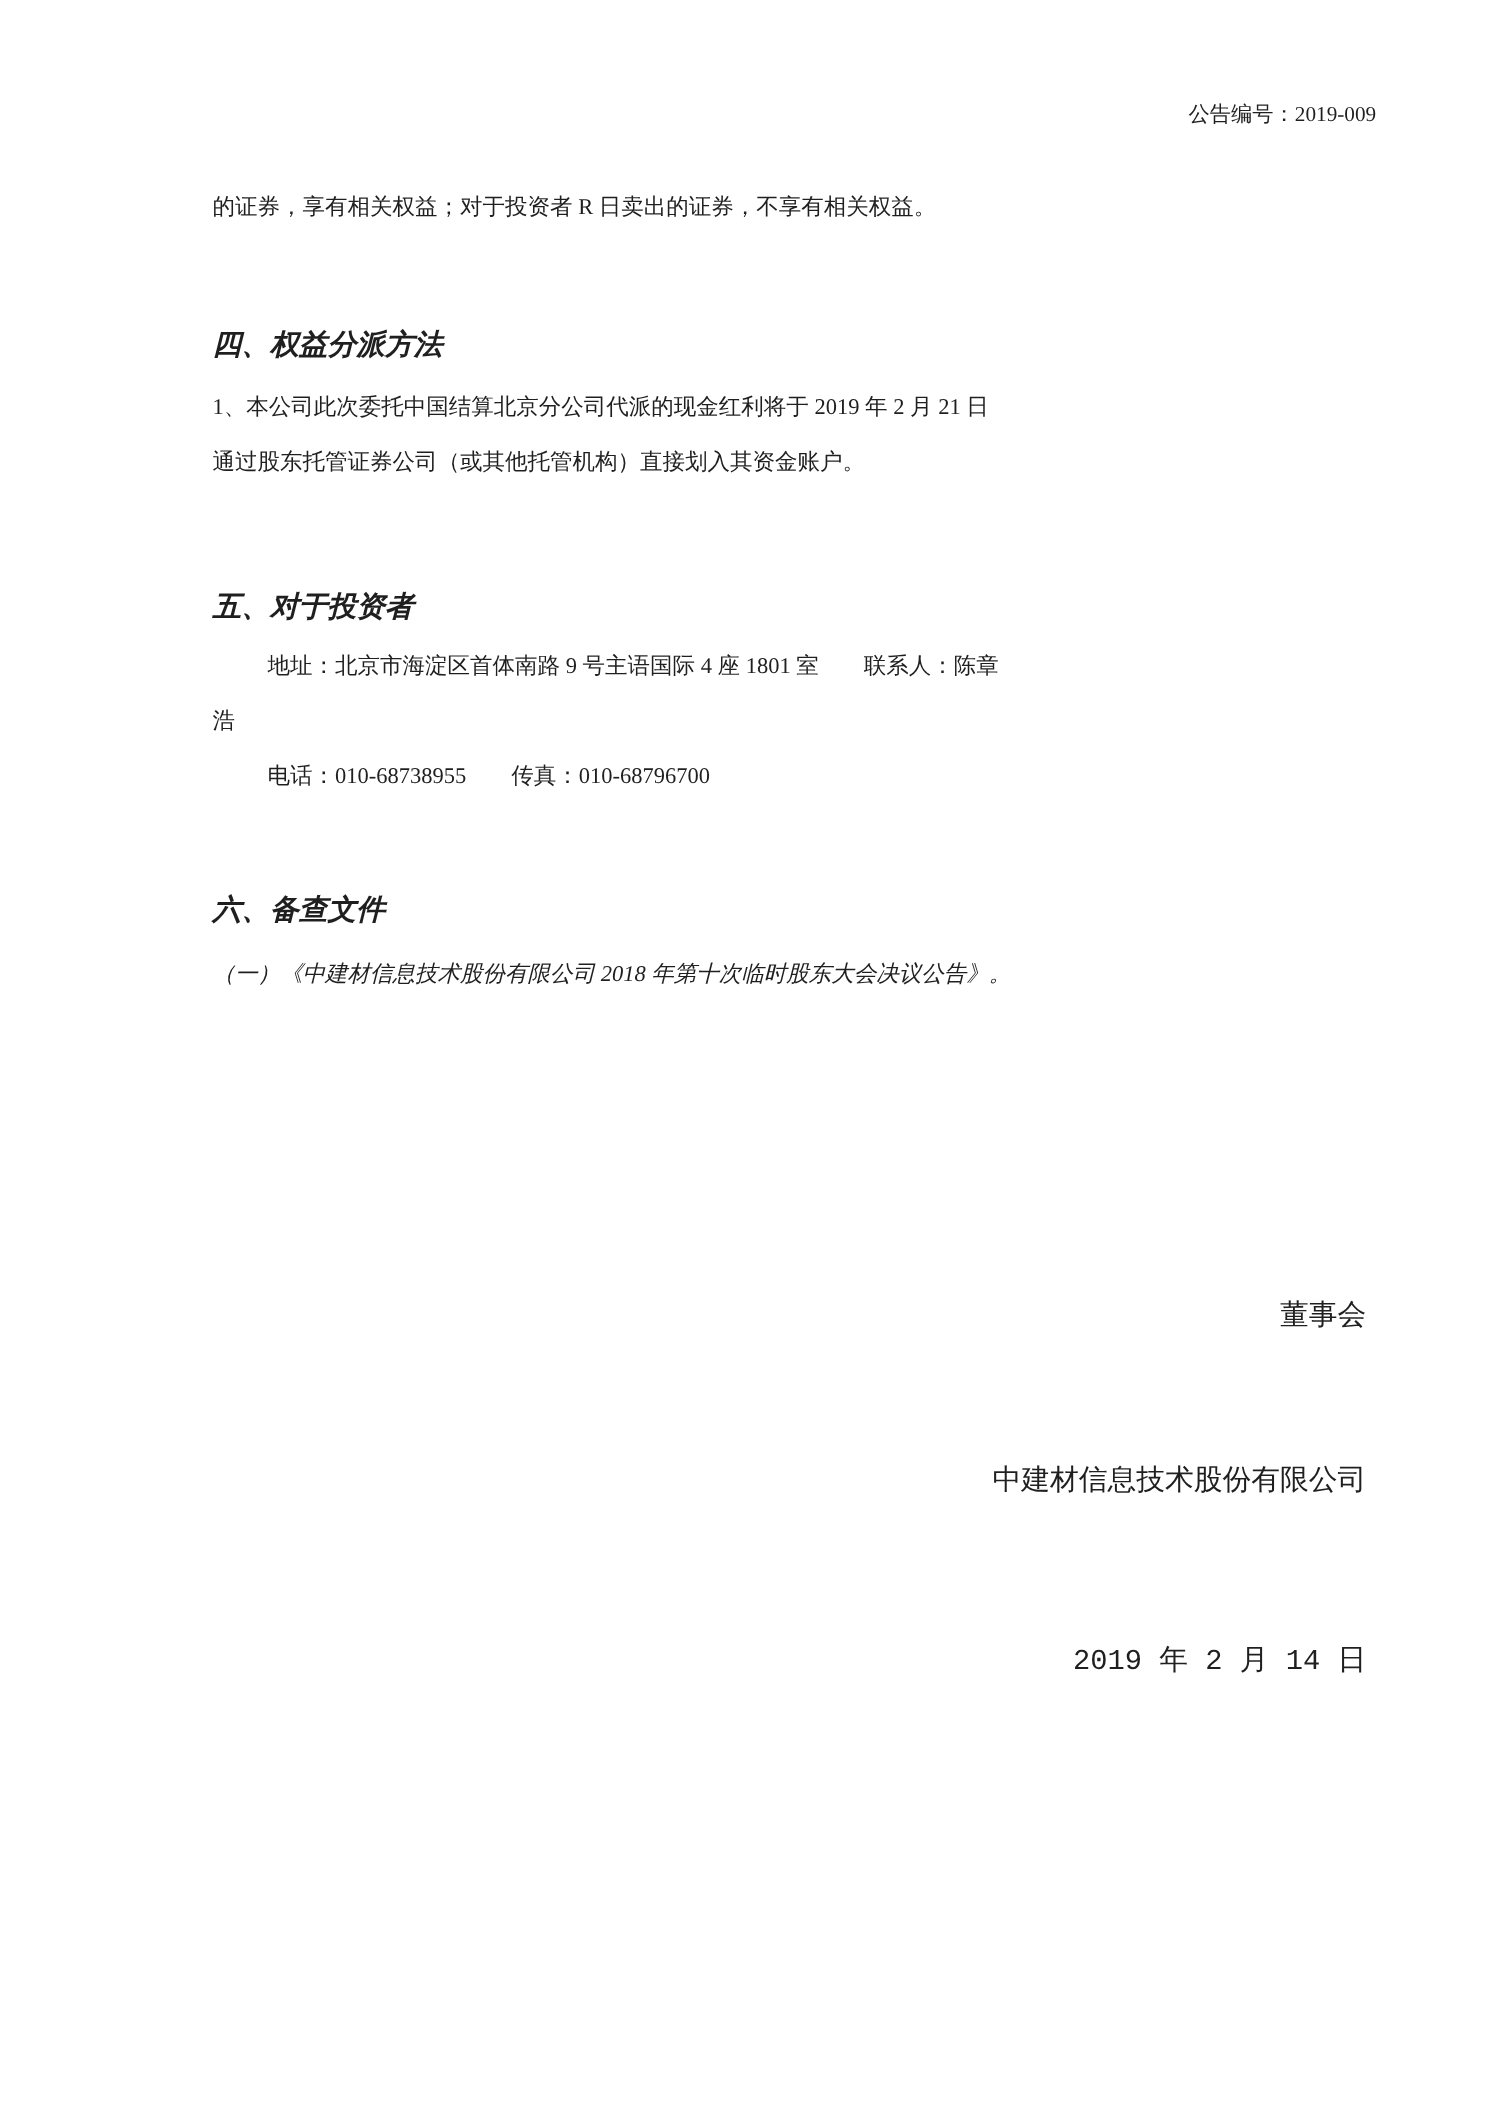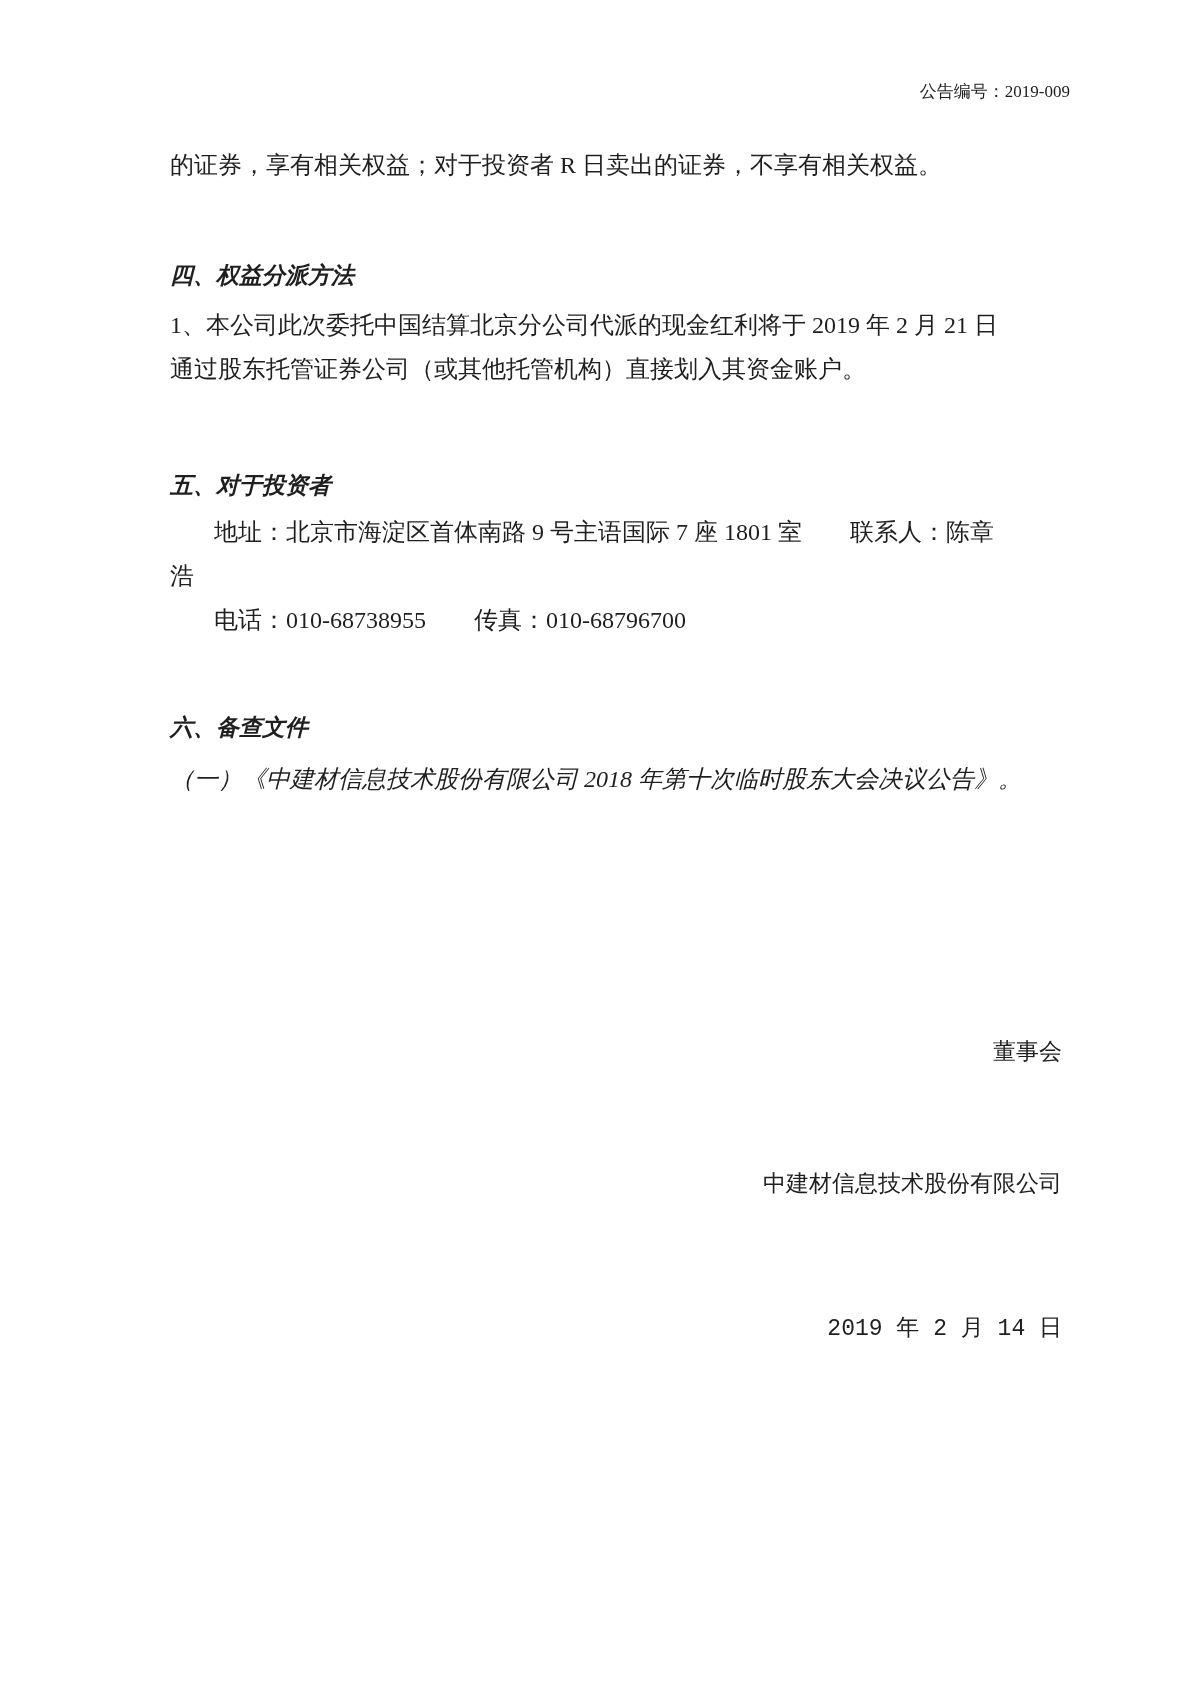--- a/index.html
+++ b/index.html
@@ -2,33 +2,33 @@
 <html><head>
 <meta charset="utf-8">
 <style>
   html, body { margin: 0; padding: 0; background: #ffffff; }
   .page {
     position: relative;
     width: 1200px;
     height: 1696px;
     background: #ffffff;
     box-sizing: border-box;
-    padding: 80px 110px 0 170px;
+    padding: 80px 79px 0 170px;
     font-family: "Liberation Serif", "DejaVu Serif", serif;
     color: #1f1f1f;
     overflow: hidden;
   }
   .doc-no {
     text-align: right;
     font-size: 17px;
     line-height: 24px;
     padding-right: 20px;
   }
   .para {
-    font-size: 24px;
+    font-size: 18px;
     line-height: 44px;
     white-space: pre-wrap;
   }
   .heading {
     font-family: "Liberation Sans", "DejaVu Sans", sans-serif;
     font-weight: bold;
     font-size: 23px;
     line-height: 44px;
     font-style: italic;
   }
@@ -63,21 +63,21 @@
   <div class="heading h4">四、权益分派方法</div>
 
   <div class="p4">
     <div class="para">1、本公司此次委托中国结算北京分公司代派的现金红利将于 2019 年 2 月 21 日</div>
     <div class="para">通过股东托管证券公司（或其他托管机构）直接划入其资金账户。</div>
   </div>
 
   <div class="heading h5">五、对于投资者</div>
 
   <div class="p5a">
-    <div class="para indent">地址：北京市海淀区首体南路 9 号主语国际 7 座 1801 室        联系人：陈章</div>
+    <div class="para indent">地址：北京市海淀区首体南路 9 号主语国际 4 座 1801 室        联系人：陈章</div>
     <div class="para">浩</div>
   </div>
 
   <div class="para indent p5b">电话：010-68738955        传真：010-68796700</div>
 
   <div class="heading h6">六、备查文件</div>
 
   <div class="para p6">（一）《中建材信息技术股份有限公司 2018 年第十次临时股东大会决议公告》。</div>
 
   <div class="signature">

